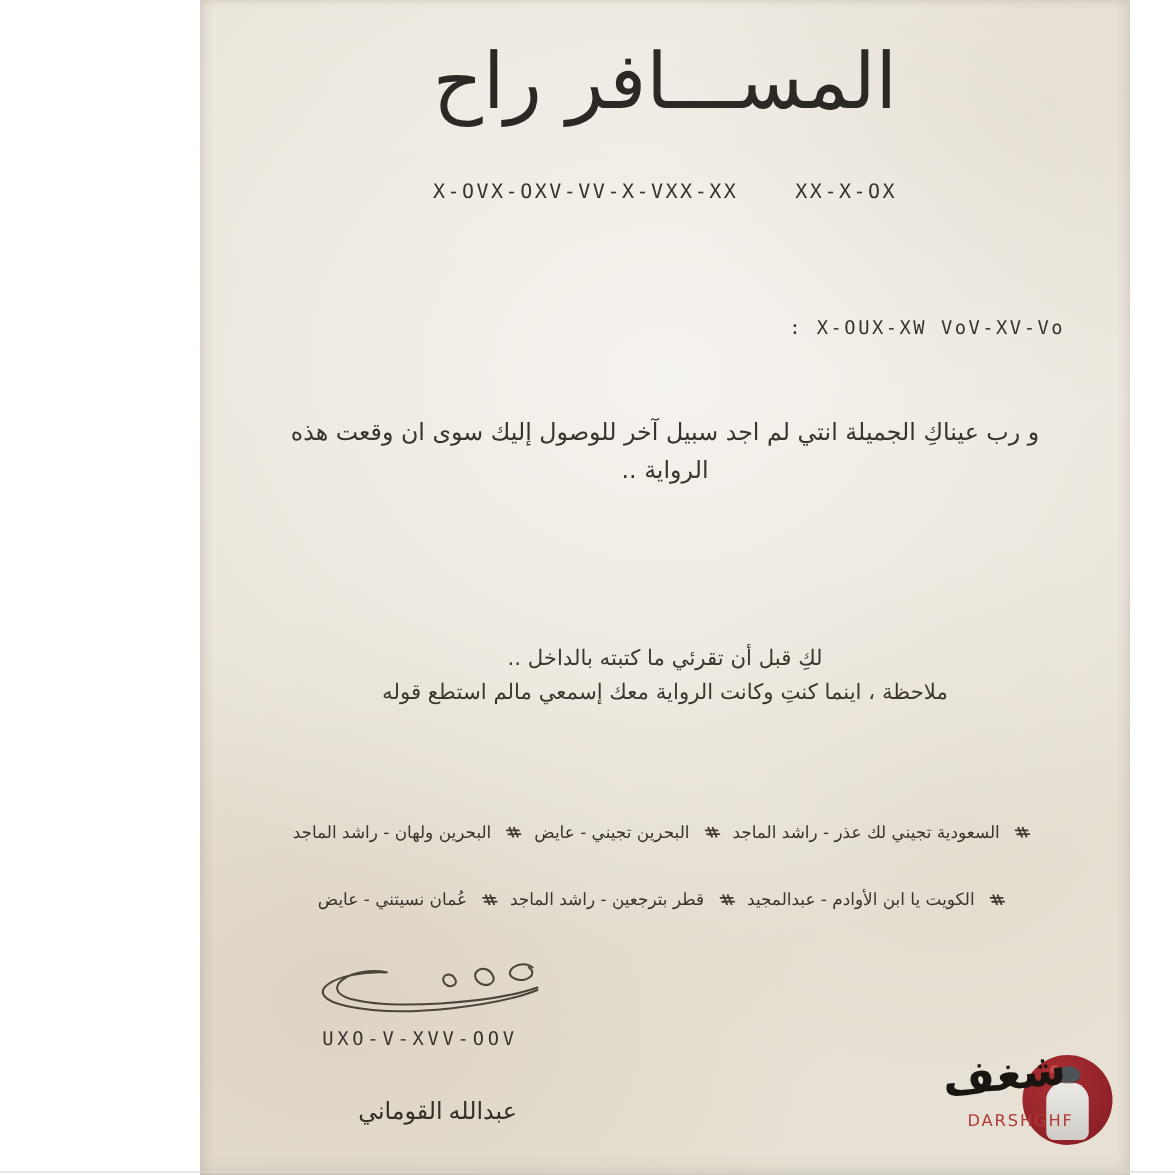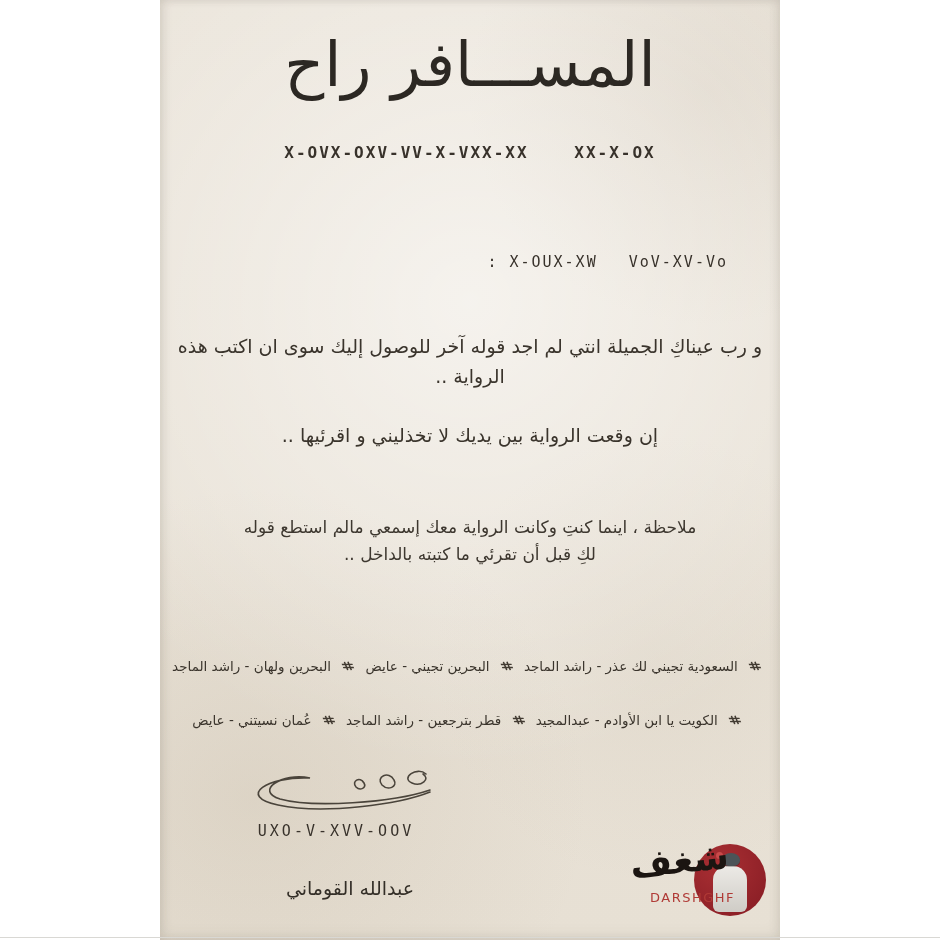--- a/index.html
+++ b/index.html
@@ -1,59 +1,59 @@
 <!DOCTYPE html>
 <html lang="ar"><head>
 <meta charset="utf-8">
 <style>
   html,body{margin:0;padding:0;}
   body{
     width:940px;height:940px;position:relative;background:#ffffff;
     font-family:"DejaVu Sans",sans-serif;overflow:hidden;
   }
   .cover{
-    position:absolute;left:160px;top:0;width:620px;height:940px;
+    position:absolute;left:160px;top:0;width:744px;height:940px;
     background:
       radial-gradient(ellipse 120% 80% at 50% 32%, rgba(255,255,255,0.55), rgba(255,255,255,0) 62%),
       radial-gradient(ellipse 90% 55% at 15% 85%, rgba(176,160,135,0.20), rgba(0,0,0,0) 60%),
       radial-gradient(ellipse 70% 45% at 88% 10%, rgba(180,165,145,0.18), rgba(0,0,0,0) 55%),
       radial-gradient(ellipse 60% 40% at 80% 70%, rgba(186,172,150,0.12), rgba(0,0,0,0) 60%),
       linear-gradient(#ebe5db, #e7e0d4);
     box-shadow: inset 4px 0 8px rgba(90,80,65,0.10), inset -4px 0 8px rgba(90,80,65,0.08), inset 0 -6px 14px rgba(90,80,65,0.06);
     color:#332e28;
   }
   .abs{position:absolute;left:0;width:100%;}
   .title{
     top:20px;text-align:center;direction:rtl;
     font-size:62px;line-height:1.45;font-weight:400;color:#2c2823;
     letter-spacing:1px;
   }
   .codeline{
     direction:ltr;text-align:center;color:#38322b;
     font-family:"DejaVu Sans Mono",monospace;
   }
-  .code-top{top:143px;font-size:16px;letter-spacing:2px;font-weight:bold;}
+  .code-top{top:143px;font-size:16px;letter-spacing:2px;}
   .code-top .grp2{margin-left:34px;}
   .dedication{top:253px;font-size:15px;letter-spacing:2px;text-align:right;padding-right:52px;box-sizing:border-box;}
-  .dedication .grp2{margin-left:20px;}
+  .dedication .grp2{}
   .para{direction:rtl;text-align:center;color:#3a342c;}
   .para .pline{display:block;white-space:nowrap;}
   .para1{top:331px;font-size:19px;line-height:1.6;}
   .para2{top:424px;font-size:19px;}
   .note{top:514px;font-size:17px;line-height:1.6;color:#3d372f;}
   .songs{direction:rtl;text-align:center;font-size:13.5px;color:#3a342c;white-space:nowrap;}
   .songs1{top:658px;}
   .songs2{top:712px;}
   .sep{
     display:inline-block;transform:rotate(68deg) skewX(-8deg);
     font-weight:bold;font-size:14px;margin:0 7px;color:#413a31;
   }
   .signature{top:760px;left:78px;width:200px;}
   .sig-code{top:822px;left:66px;width:220px;font-size:15px;letter-spacing:3px;}
-  .author{top:877px;left:80px;width:220px;direction:rtl;text-align:center;font-size:19px;color:#332e27;}
+  .author{top:877px;left:80px;width:220px;direction:rtl;text-align:center;font-size:19px;color:#332e27;font-family:Liberation Serif, serif;}
   .logo{position:absolute;right:10px;bottom:18px;width:140px;height:84px;}
   .logo-circle{
     position:absolute;right:4px;top:6px;width:72px;height:72px;border-radius:50%;
     background:radial-gradient(circle at 35% 30%, #a92f33, #8e2027 75%);
   }
   .figure-body{
     position:absolute;left:19px;top:22px;width:34px;height:46px;
     background:linear-gradient(#eceae6,#cfccc6);
     border-radius:14px 14px 6px 6px;
   }
@@ -84,31 +84,28 @@
     <span class="grp1">X-OVX-OXV-VV-X-VXX-XX</span>
     <span class="grp2">XX-X-OX</span>
   </div>
 
   <div class="abs codeline dedication">
     <span class="grp1">: X-OUX-XW</span>
     <span class="grp2">VoV-XV-Vo</span>
   </div>
 
   <div class="abs para para1">
-    <span class="pline">و رب عيناكِ الجميلة انتي لم اجد قوله آخر للوصول إليك سوى ان اكتب هذه</span>
+    <span class="pline">و رب عيناكِ الجميلة انتي لم اجد سبيل آخر للوصول إليك سوى ان وقعت هذه</span>
     <span class="pline">الرواية ..</span>
   </div>
 
-  <div class="abs para para2">
-    <span class="pline">إن وقعت الرواية بين يديك لا تخذليني و اقرئيها ..</span>
-  </div>
 
   <div class="abs para note">
+    <span class="pline">لكِ قبل أن تقرئي ما كتبته بالداخل ..</span>
     <span class="pline">ملاحظة ، اينما كنتِ وكانت الرواية معك إسمعي مالم استطع قوله</span>
-    <span class="pline">لكِ قبل أن تقرئي ما كتبته بالداخل ..</span>
   </div>
 
   <div class="abs songs songs1">
     <span class="sep">#</span>
     <span>السعودية تجيني لك عذر - راشد الماجد</span>
     <span class="sep">#</span>
     <span>البحرين تجيني - عايض</span>
     <span class="sep">#</span>
     <span>البحرين ولهان - راشد الماجد</span>
   </div>

